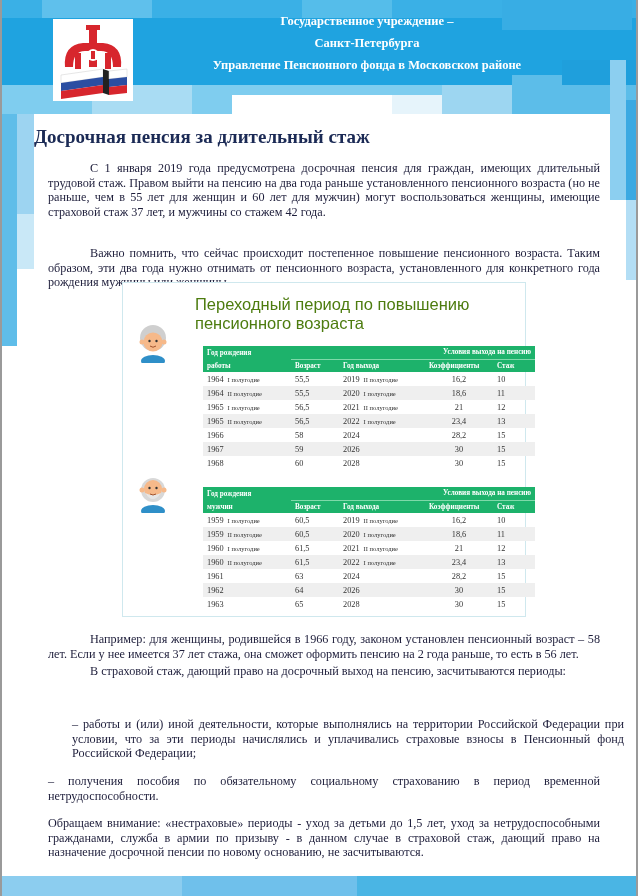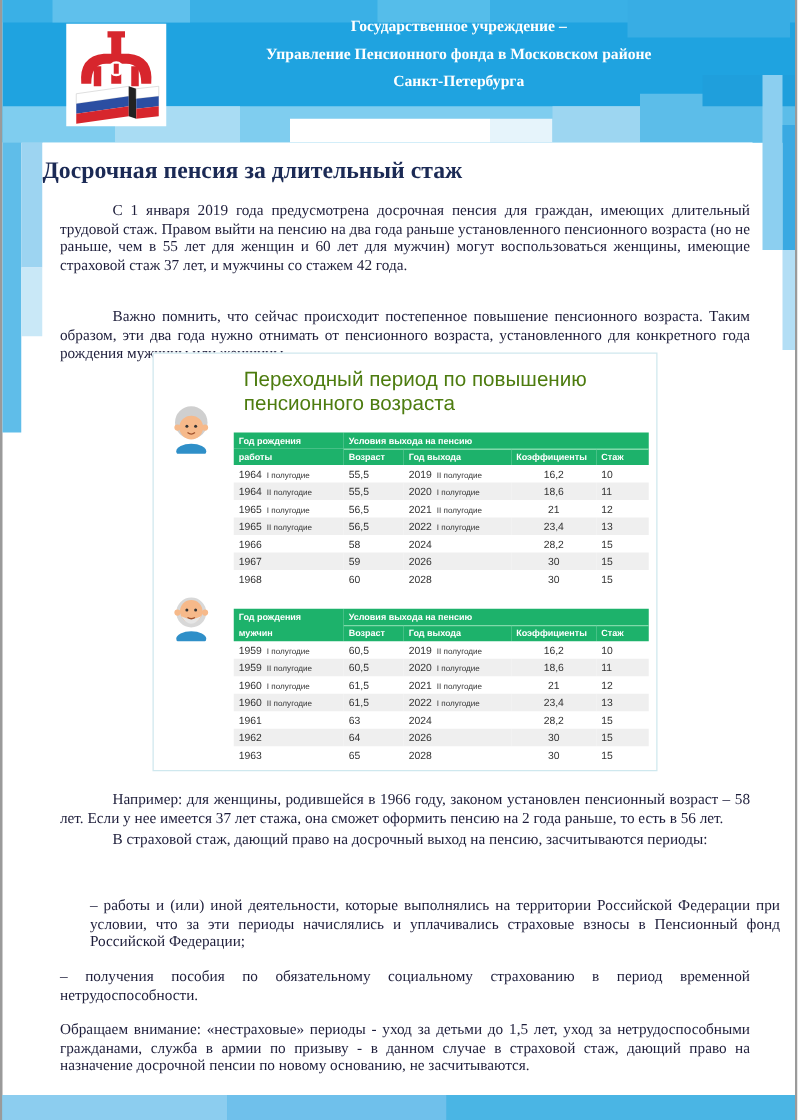--- a/index.html
+++ b/index.html
@@ -22,23 +22,23 @@
   .content { position: absolute; left: 34px; top: 114px; width: 568px; height: 760px; background: #ffffff; }
   .title { position: absolute; left: 0; top: 12px; width: 100%; font-family: "Liberation Serif", serif; font-weight: bold; font-size: 19px; color: #1b2a55; }
   .p { position: absolute; left: 14px; width: 552px; font-size: 12.2px; line-height: 14.6px; text-align: justify; color: #1d1d3a; }
   .p.indent { text-indent: 42px; }
 
   
   .info { position: absolute; left: 88px; top: 168px; width: 404px; height: 335px; border: 1.5px solid #cfe8ee; background: #ffffff; }
   .info-title { position: absolute; left: 72px; top: 12px; width: 330px; font-family: "Liberation Sans", sans-serif; font-size: 16.5px; line-height: 19px; color: #4d7c0f; }
   .avatar { position: absolute; width: 36px; height: 40px; }
 
-  table.pt { position: absolute; left: 64px; width: 332px; border-collapse: collapse; font-family: Liberation Sans, sans-serif; }
+  table.pt { position: absolute; left: 80px; width: 332px; border-collapse: collapse; font-family: Liberation Serif, serif; }
   table.pt th { background: #1db26b; color: #ffffff; font-size: 7.2px; font-weight: bold; text-align: left; padding: 0 4px; height: 13px; white-space: nowrap; }
-  table.pt th.span { text-align: left; border-bottom: 1px solid #7fd9a9; }
+  table.pt th.span { text-align: right; border-bottom: 1px solid #7fd9a9; }
   table.pt td { font-size: 8.3px; color: #333; padding: 0 4px; height: 14px; white-space: nowrap; }
   table.pt tr.alt td { background: #efefef; }
   .half { font-size: 6.5px; margin-left: 4px; color: #333; }
 
   
   .bottom { position: absolute; left: 2px; top: 876px; width: 634px; height: 20px; background: #4ab5e4; }
 </style>
 </head>
 <body>
 
@@ -51,22 +51,22 @@
   <div class="tile" style="left:500px;top:0;width:130px;height:30px;background:#38ade4;"></div>
   <div class="tile" style="left:0;top:85px;width:634px;height:29px;background:#7fcdef;"></div>
   <div class="tile" style="left:90px;top:85px;width:100px;height:29px;background:#a9dcf3;"></div>
   <div class="tile" style="left:230px;top:95px;width:160px;height:19px;background:#ffffff;"></div>
   <div class="tile" style="left:390px;top:95px;width:50px;height:19px;background:#e6f4fb;"></div>
   <div class="tile" style="left:440px;top:85px;width:70px;height:29px;background:#9dd6f1;"></div>
   <div class="tile" style="left:510px;top:75px;width:124px;height:39px;background:#5cbde9;"></div>
   <div class="tile" style="left:560px;top:60px;width:74px;height:25px;background:#1f9fdc;"></div>
   <div class="hdr-text">
     <div>Государственное учреждение –</div>
+    <div>Санкт-Петербурга</div>
     <div>Управление Пенсионного фонда в Московском районе</div>
-    <div>Санкт-Петербурга</div>
   </div>
 </div>
 
 <div class="logo">
   <svg width="80" height="82" viewBox="0 0 80 82">
 
     <path d="M12 48 Q10 26 30 24 L50 24 Q70 26 68 48 L60 48 Q60 32 48 32 L32 32 Q20 32 20 48 Z" fill="#d7262d"></path>
     <rect x="36" y="8" width="8" height="40" fill="#d7262d"></rect>
     <rect x="33" y="6" width="14" height="5" fill="#d7262d"></rect>
     <circle cx="40" cy="36" r="6" fill="#ffffff"></circle>

